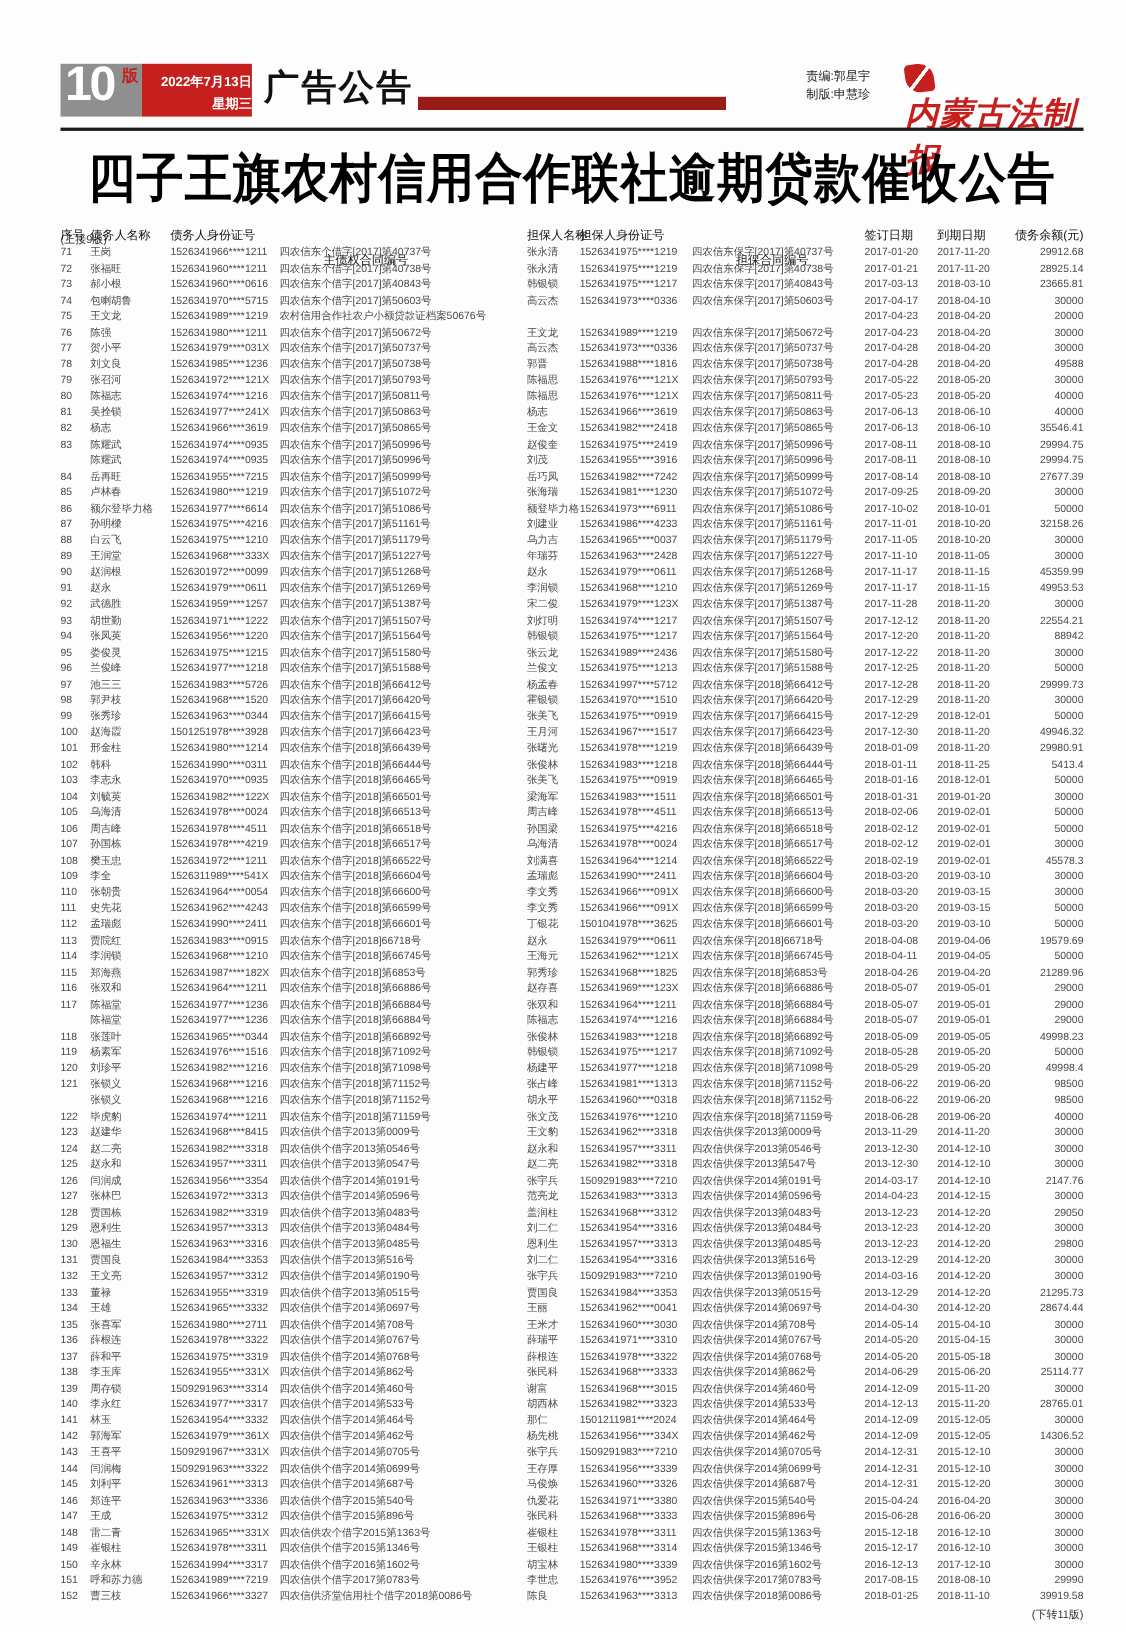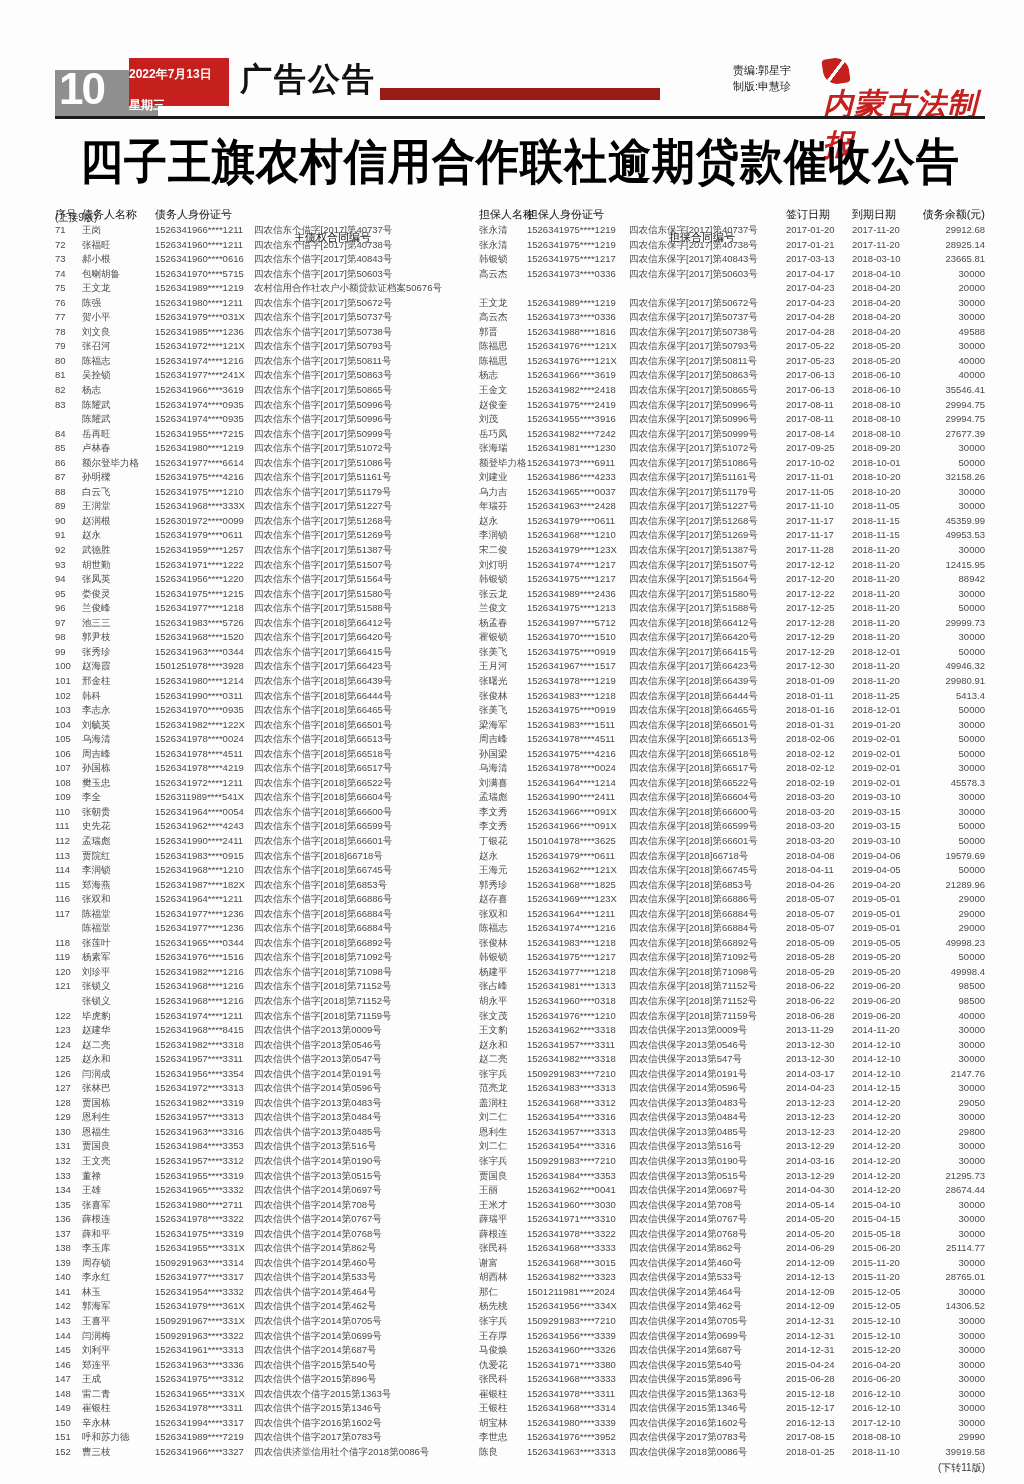--- a/index.html
+++ b/index.html
@@ -6,30 +6,30 @@
   body{
     width:1024px;height:1484px;position:relative;
     background:#fdfdfd;
     font-family:"Liberation Sans","DejaVu Sans",sans-serif;
     color:#333;overflow:hidden;
   }
 
   
   .hdr{position:absolute;left:55px;top:58px;width:930px;height:52px;}
   .pagenum-box{
-    position:absolute;left:0;top:12px;width:74px;height:48px;background:#8f8f8f;padding-left:29px;
+    position:absolute;left:0;top:0;width:74px;height:48px;background:#8f8f8f;
   }
   .pagenum{position:absolute;left:4px;top:-6px;font-size:44px;font-weight:bold;color:#fff;letter-spacing:-2px;}
   .pagelabel{position:absolute;right:3px;top:2px;font-size:15px;font-weight:bold;color:#c5201d;}
   .date-box{
     position:absolute;left:74px;top:0;width:100px;height:48px;background:#c5201d;
-    color:#fff;text-align:left;font-weight:bold;
+    color:#fff;text-align:right;font-weight:bold;
   }
   .date-line{display:block;font-size:12px;margin-top:8px;}
-  .week-line{display:block;font-size:12px;margin-top:14px;}
+  .week-line{display:block;font-size:12px;margin-top:3px;}
   .section-title{position:absolute;left:185px;top:0px;font-size:32px;font-weight:900;color:#111;letter-spacing:2px;}
   .red-bar{position:absolute;left:325px;top:30px;width:280px;height:12px;background:#9a1a17;}
   .editors{position:absolute;left:678px;top:4px;font-size:11px;color:#222;line-height:16px;}
   .masthead{position:absolute;left:768px;top:0px;height:48px;}
   .masthead-mark{
     display:inline-block;width:26px;height:26px;vertical-align:middle;margin-right:4px;
     background:linear-gradient(135deg,#c5201d 0%,#c5201d 45%,#fff 46%,#fff 54%,#c5201d 55%);
     border-radius:4px 14px 4px 14px;transform:rotate(-8deg);
   }
   .masthead-text{
@@ -384,21 +384,21 @@
       <div class="trow">
         <span class="c c0">93</span>
         <span class="c c1">胡世勤</span>
         <span class="c c2">1526341971****1222</span>
         <span class="c c3">四农信东个借字[2017]第51507号</span>
         <span class="c c4">刘灯明</span>
         <span class="c c5">1526341974****1217</span>
         <span class="c c6">四农信东保字[2017]第51507号</span>
         <span class="c c7">2017-12-12</span>
         <span class="c c8">2018-11-20</span>
-        <span class="c c9">12415.95</span>
+        <span class="c c9">22554.21</span>
       </div>
       <div class="trow">
         <span class="c c0">94</span>
         <span class="c c1">张凤英</span>
         <span class="c c2">1526341956****1220</span>
         <span class="c c3">四农信东个借字[2017]第51564号</span>
         <span class="c c4">韩银锁</span>
         <span class="c c5">1526341975****1217</span>
         <span class="c c6">四农信东保字[2017]第51564号</span>
         <span class="c c7">2017-12-20</span>

